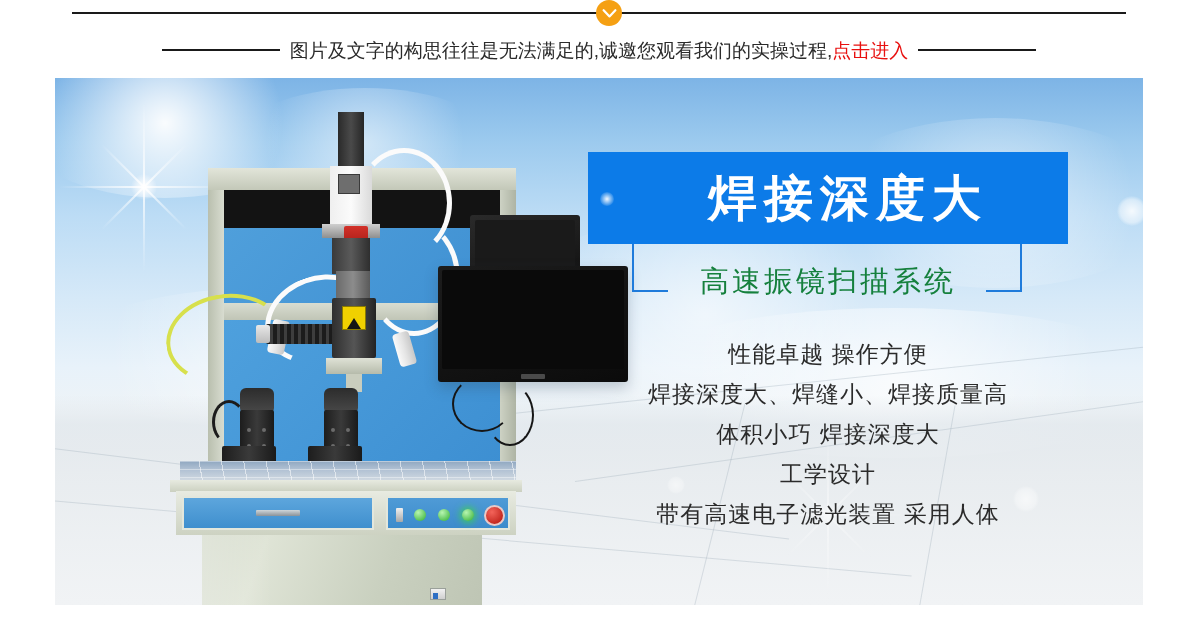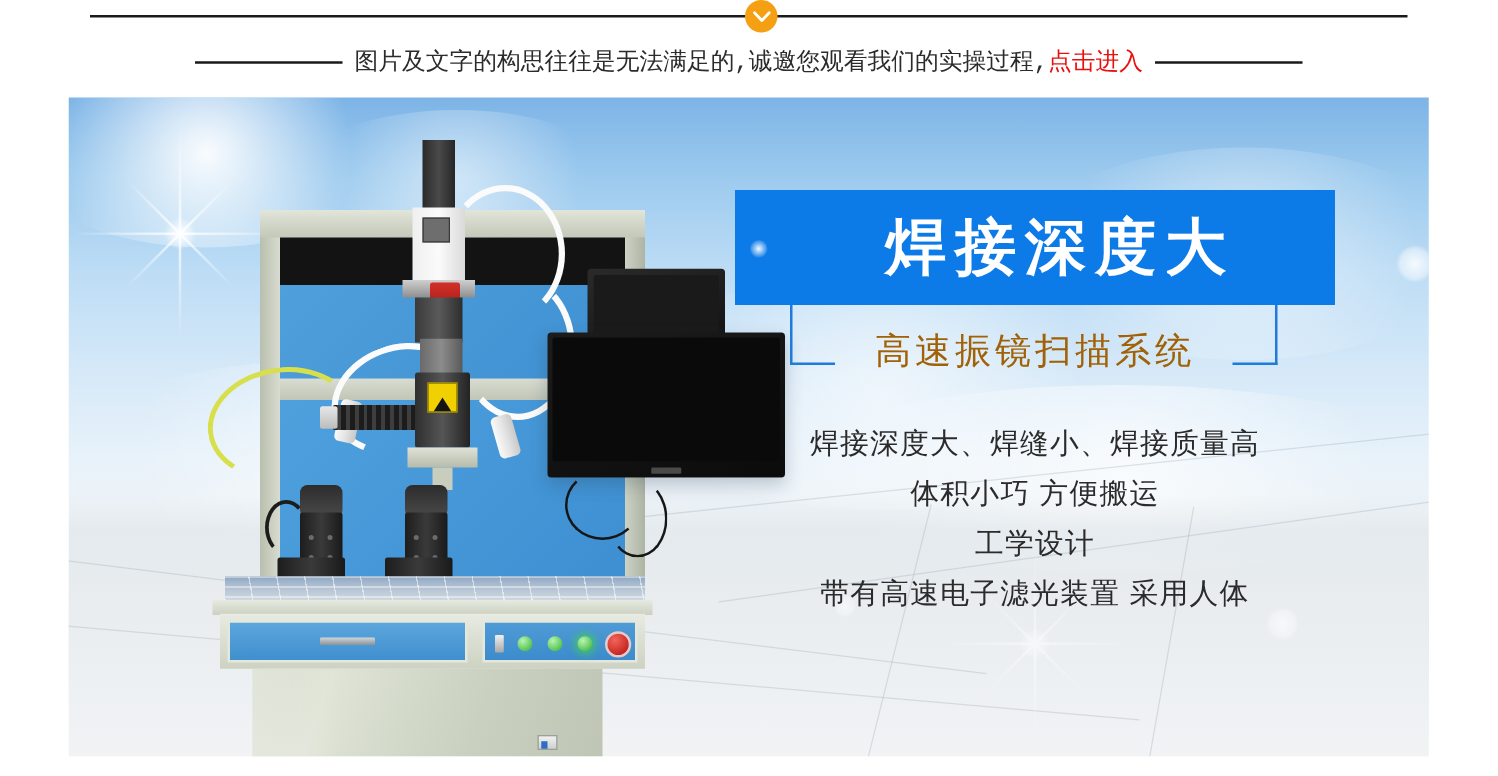--- a/index.html
+++ b/index.html
@@ -13,21 +13,21 @@
 
   #page {
     position:relative;
     width:1198px; height:621px;
     background:#ffffff;
   }
 
   
   #header {
     position:absolute;
-    left:0; top:0; width:1198px; height:66px;font-family:Liberation Mono, monospace;
+    left:0; top:0; width:1198px; height:66px;
   }
   .hdr-rule-top {
     position:absolute;
     left:72px; top:12px;
     width:1054px; height:2px;
     background:#1a1a1a;
   }
   .chevron-badge {
     position:absolute;
     left:596px; top:0px;
@@ -231,21 +231,21 @@
     position:absolute;
     width:36px; height:48px;
   }
   .bracket-l { left:632px; top:244px; border-left:2px solid #1F7BDB; border-bottom:2px solid #1F7BDB; }
   .bracket-r { left:986px; top:244px; border-right:2px solid #1F7BDB; border-bottom:2px solid #1F7BDB; }
 
   .subtitle {
     position:absolute;
     left:588px; top:266px; width:480px;
     text-align:center;
-    font-size:29px; color:#a16207; letter-spacing:3px;
+    font-size:29px; color:#15803d; letter-spacing:3px;
     line-height:1.1;
     white-space:nowrap;
   }
 
   .bullets {
     position:absolute;
     left:560px; top:334px; width:536px;
     text-align:center;
     color:#2d2d2d;
   }
@@ -419,21 +419,22 @@
       <span class="banner-bokeh"></span>
       <span class="banner-title">焊接深度大</span>
     </div>
 
     <div class="bracket-l"></div>
     <div class="bracket-r"></div>
 
     <div class="subtitle">高速振镜扫描系统</div>
 
     <div class="bullets">
+      <div class="bullet-line">性能卓越    操作方便</div>
       <div class="bullet-line">焊接深度大、焊缝小、焊接质量高</div>
-      <div class="bullet-line">体积小巧    方便搬运</div>
+      <div class="bullet-line">体积小巧    焊接深度大</div>
       <div class="bullet-line">工学设计</div>
       <div class="bullet-line">带有高速电子滤光装置    采用人体</div>
     </div>
 
   </div>
 
 </div>
 
 </body></html>

